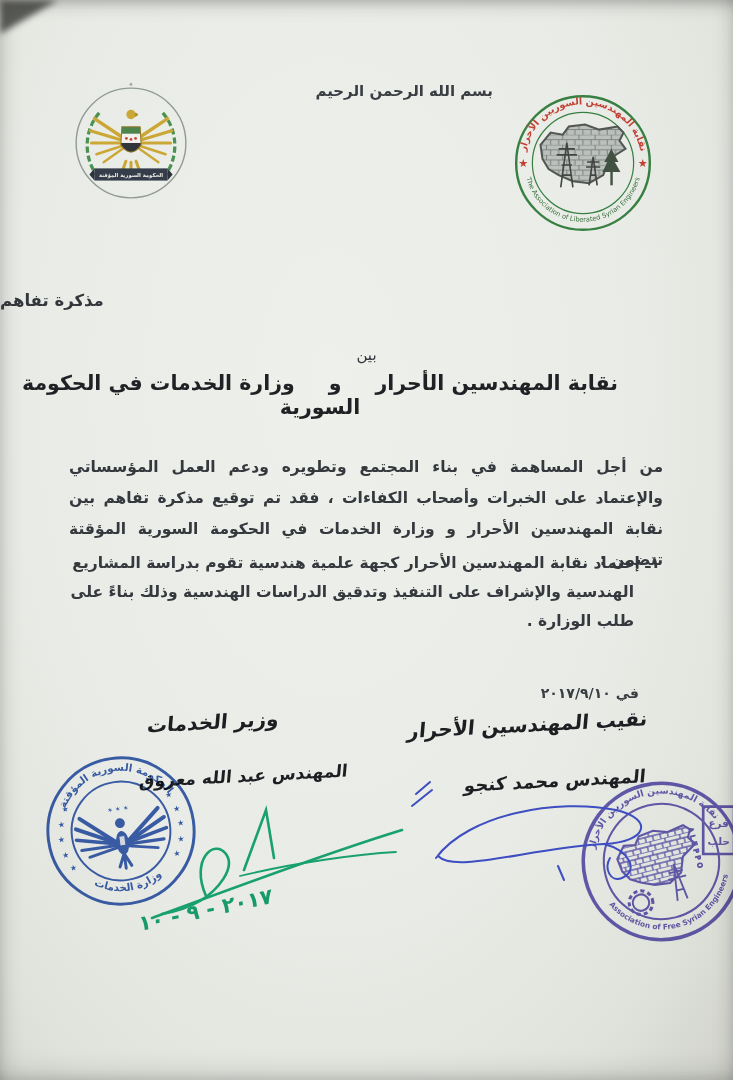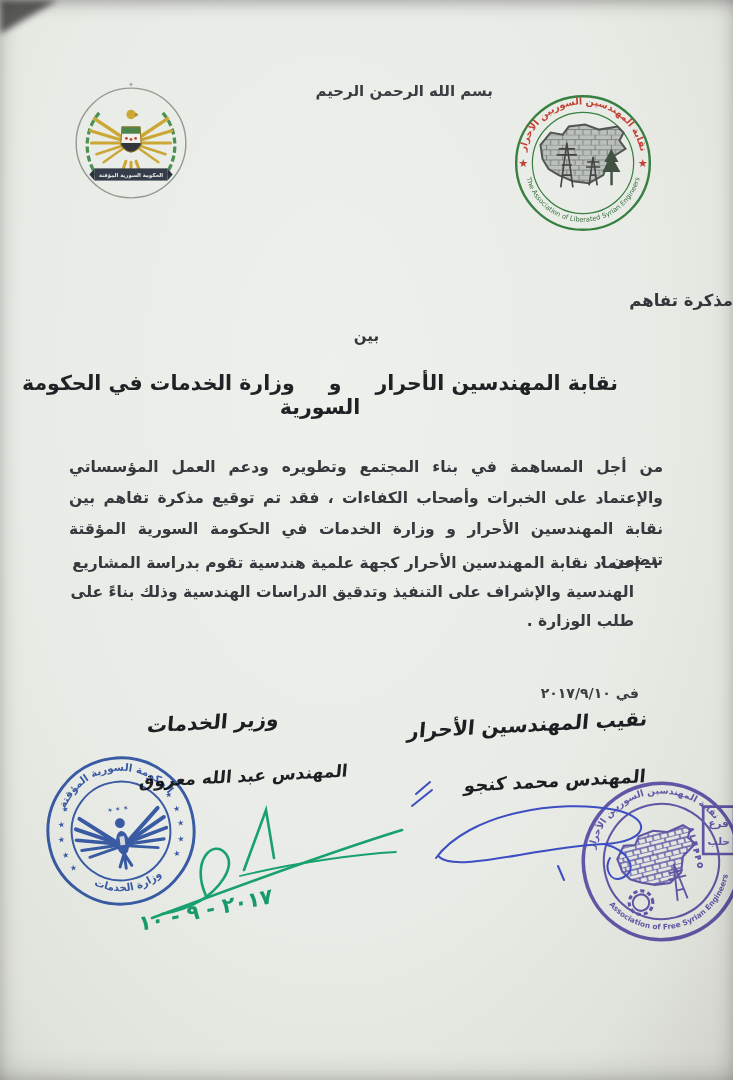--- a/index.html
+++ b/index.html
@@ -15,24 +15,24 @@
   }
   .abs{position:absolute;}
   .corner-shadow{
     position:absolute;top:0;left:0;width:0;height:0;
     border-top:34px solid rgba(52,54,50,.8);
     border-right:58px solid transparent;
     filter:blur(3px);
   }
   .bismillah{top:82px;left:288px;width:205px;text-align:right;
     font-size:15px;font-weight:700;color:#3a3d42;direction:rtl;}
-  .doc-title{top:291px;left:0;width:733px;text-align:right;
+  .doc-title{top:291px;left:0;width:733px;text-align:left;
     font-size:16.5px;font-weight:700;color:#33363b;direction:rtl;}
-  .between{top:327px;left:0;width:733px;text-align:center;
-    font-size:15px;font-weight:700;color:#33363b;direction:rtl;}
+  .between{top:346px;left:0;width:733px;text-align:center;
+    font-size:15px;font-weight:400;color:#33363b;direction:rtl;}
   .parties{top:371px;left:0;width:640px;text-align:center;direction:rtl;
     font-size:20.5px;font-weight:700;color:#1f2125;letter-spacing:.2px;}
   .parties .conj{display:inline-block;margin:0 34px;}
   .body-par{top:452px;right:70px;width:594px;direction:rtl;text-align:justify;
     font-size:15.5px;line-height:31px;font-weight:700;color:#35383d;}
   .clauses{top:549px;right:73px;width:590px;direction:rtl;
     font-size:15.5px;line-height:29px;font-weight:700;color:#35383d;}
   .clause{padding-right:26px;text-indent:-26px;}
   .date-line{top:685px;right:94px;direction:rtl;
     font-size:14px;font-weight:700;color:#3a3d42;}

